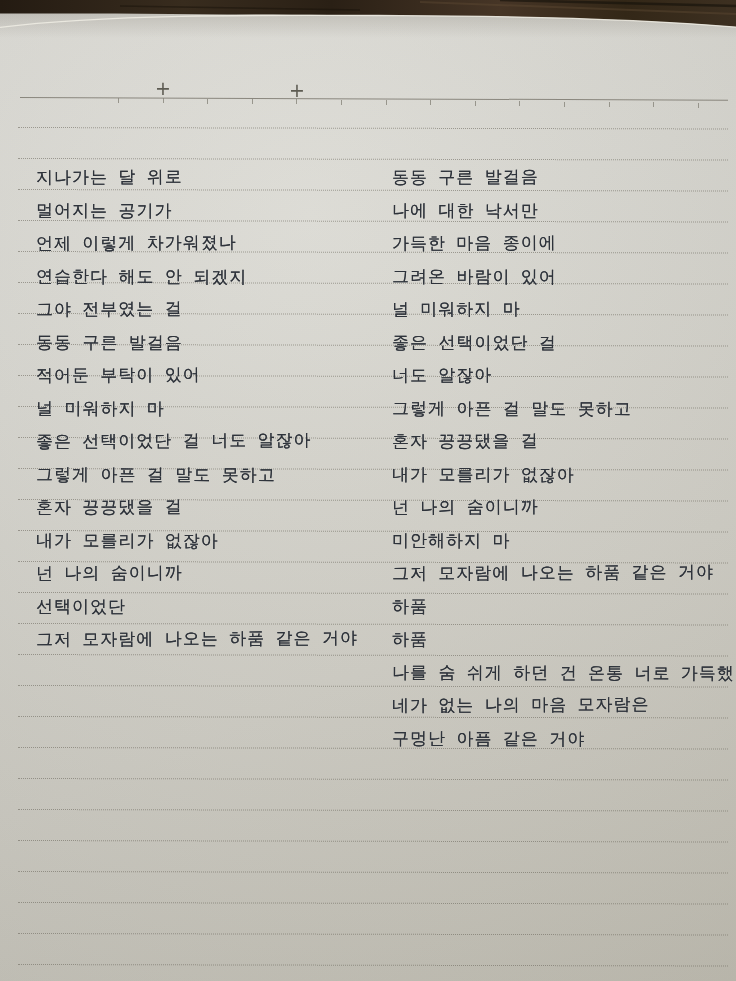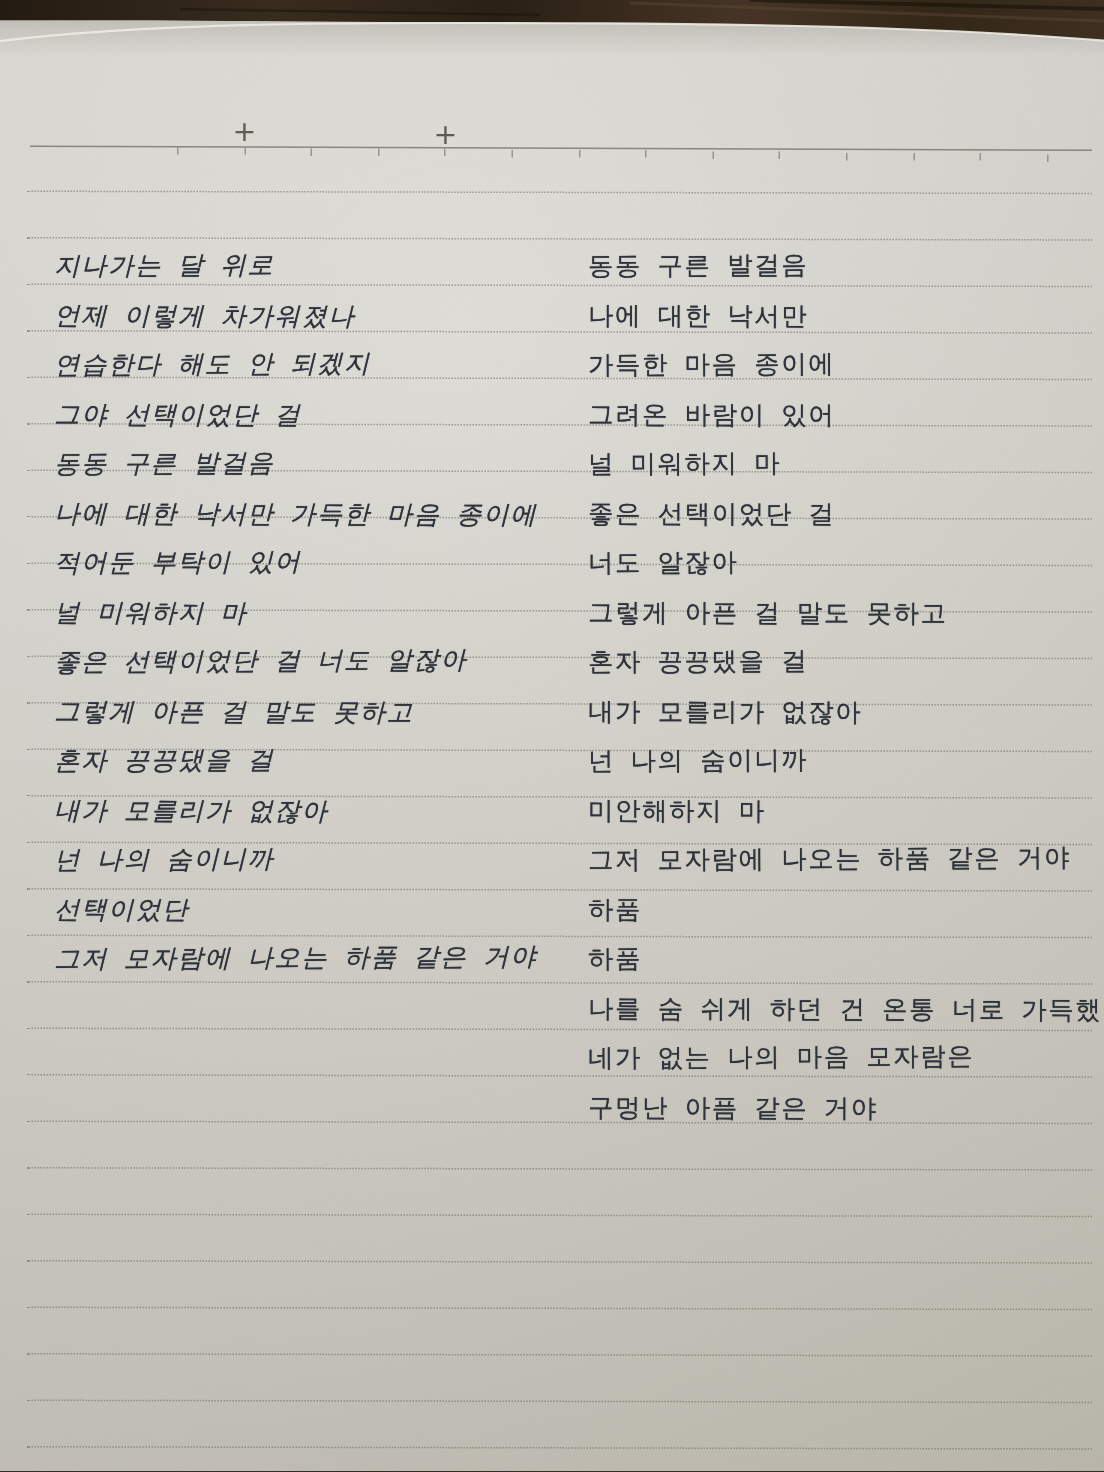--- a/index.html
+++ b/index.html
@@ -45,21 +45,21 @@
   .rule{
     position:absolute;left:18px;right:8px;height:0;
     border-top:1px dotted rgba(104,101,89,.55);
     transform:rotate(.12deg);transform-origin:left center;
   }
   
   .hw-col{
     position:absolute;top:158px;
     color:#2e333b;
   }
-  .col-left{left:36px;font-style:italic;}
+  .col-left{left:36px;}
   .col-right{left:392px;}
   .hw-line{
     height:31px;display:flex;align-items:flex-end;
     white-space:nowrap;
     font-size:17px;letter-spacing:1px;word-spacing:4px;
     padding-bottom:2px;
     text-shadow:0 0 .5px rgba(46,51,59,.85);
     font-family:"DejaVu Sans", sans-serif;
   }
   .hw-line:nth-child(odd){transform:rotate(-.3deg);transform-origin:left bottom;}
@@ -99,25 +99,25 @@
       <div class="rule" style="top: 189px;"></div>
       <div class="rule" style="top: 158px;"></div>
       <div class="rule" style="top: 127px;"></div>
 
     <div class="header-rule"></div>
     <span class="register-cross cross-1">+</span>
     <span class="register-cross cross-2">+</span>
 
     <div class="hw-col col-left">
         <div class="hw-line">지나가는 달 위로</div>
+        <div class="hw-line">멀어지는 공기가</div>
         <div class="hw-line">언제 이렇게 차가워졌나</div>
         <div class="hw-line">연습한다 해도 안 되겠지</div>
-        <div class="hw-line">그야 선택이었단 걸</div>
+        <div class="hw-line">그야 전부였는 걸</div>
         <div class="hw-line">동동 구른 발걸음</div>
-        <div class="hw-line">나에 대한 낙서만 가득한 마음 종이에</div>
         <div class="hw-line">적어둔 부탁이 있어</div>
         <div class="hw-line">널 미워하지 마</div>
         <div class="hw-line">좋은 선택이었단 걸 너도 알잖아</div>
         <div class="hw-line">그렇게 아픈 걸 말도 못하고</div>
         <div class="hw-line">혼자 끙끙댔을 걸</div>
         <div class="hw-line">내가 모를리가 없잖아</div>
         <div class="hw-line">넌 나의 숨이니까</div>
         <div class="hw-line">선택이었단</div>
         <div class="hw-line">그저 모자람에 나오는 하품 같은 거야</div>
       </div>

